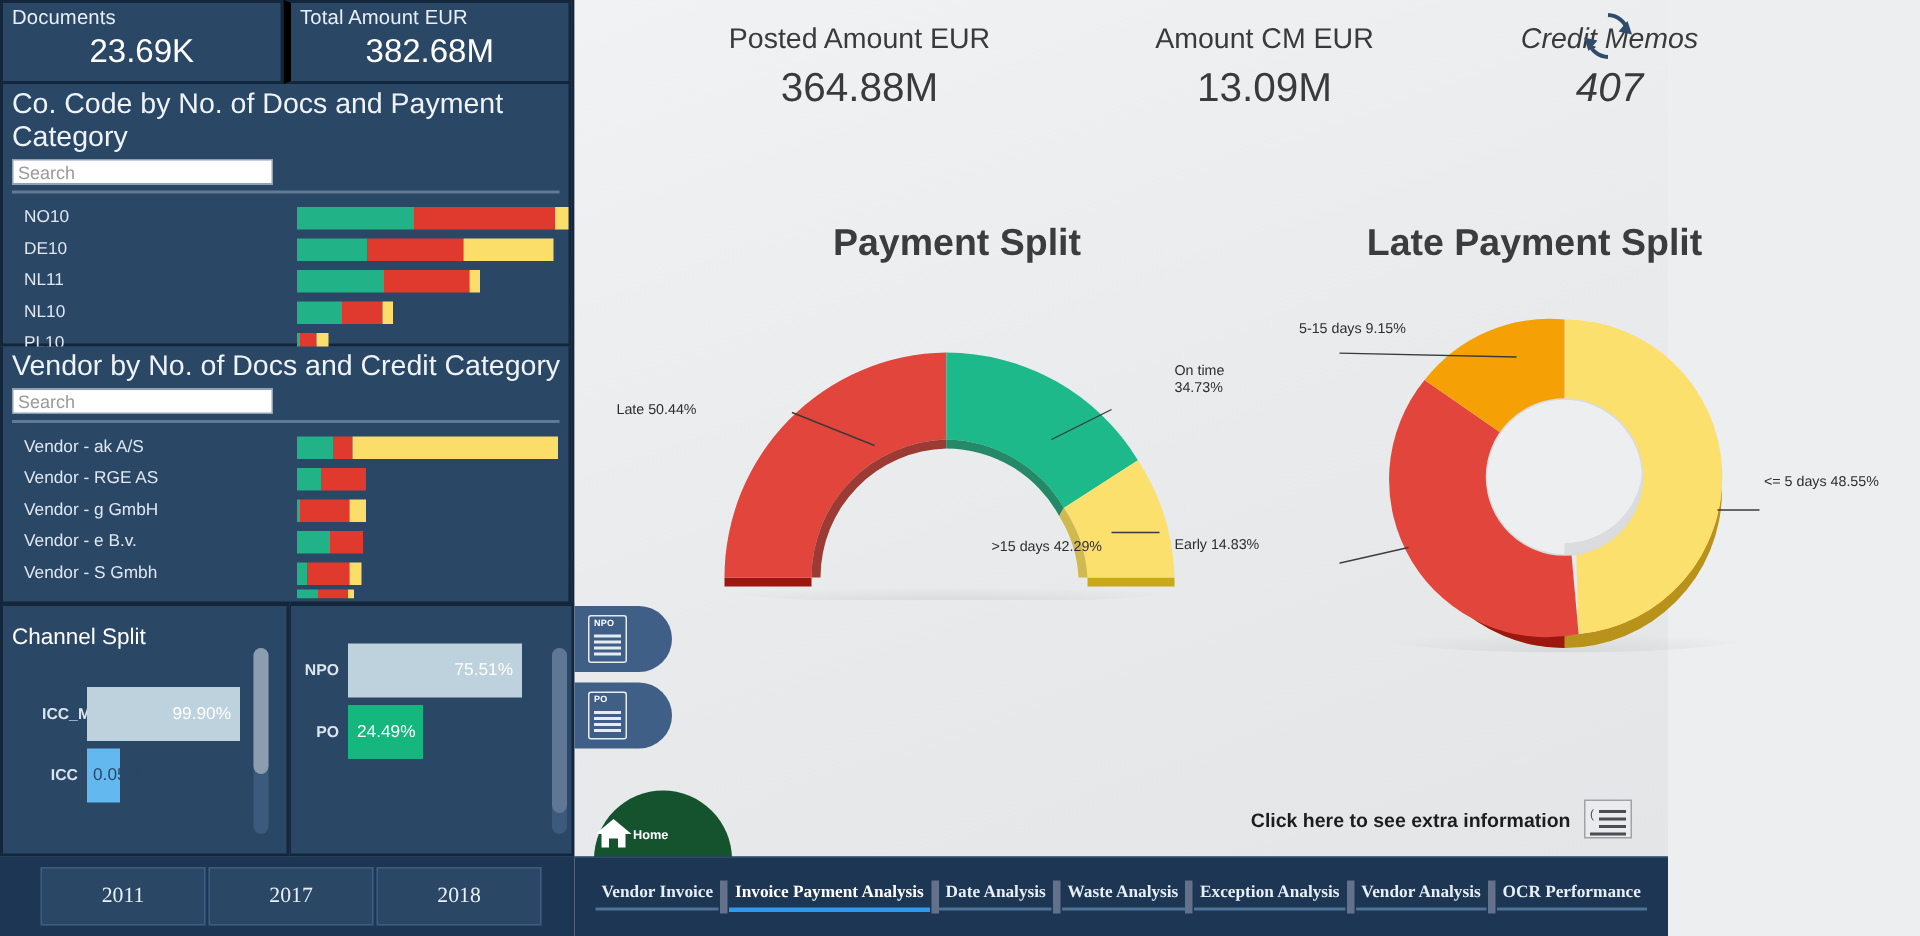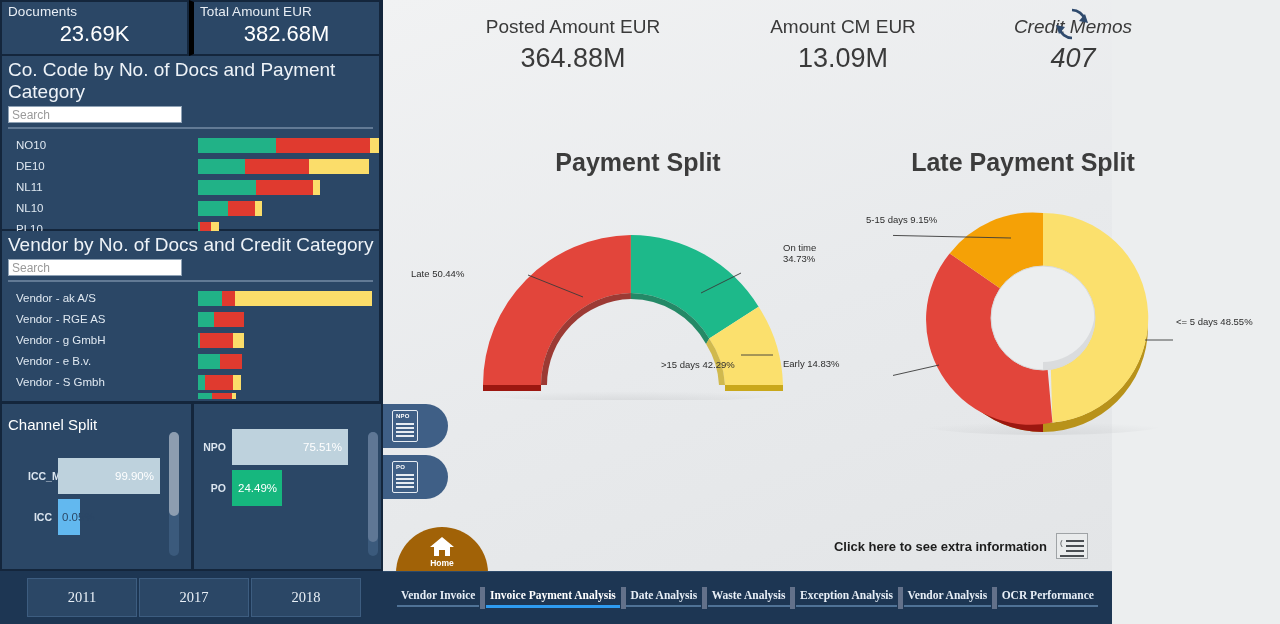--- a/index.html
+++ b/index.html
@@ -150,22 +150,22 @@
   }
   .doc-icon .tag {
     position: absolute; left: 3px; top: 2px; font-size: 6px; color: #ffffff;
     font-weight: bold; letter-spacing: .2px;
   }
   .doc-icon i {
     position: absolute; left: 3px; right: 3px; height: 1.5px; background: #e6ecf3;
   }
   .home-btn {
     position: absolute; left: 396px; top: 527px; width: 92px; height: 48px;
-    background: #a16207; border-radius: 46px 46px 0 0;
-    display: flex; flex-direction: column; align-items: center; justify-content: flex-start;
+    background: #14532d; border-radius: 46px 46px 0 0;
+    display: flex; flex-direction: row; align-items: center; justify-content: flex-start;
     padding-top: 8px;
   }
   .home-btn .lbl { font-size: 8.5px; color: #ffffff; font-weight: bold; margin-top: 1px; }
 
   .extra-info {
     position: absolute; right: 24px; top: 533px;
     display: flex; align-items: center; gap: 9px;
   }
   .extra-info .txt { font-size: 13px; font-weight: bold; color: #1d1d1d; }
   .extra-info .ico {

